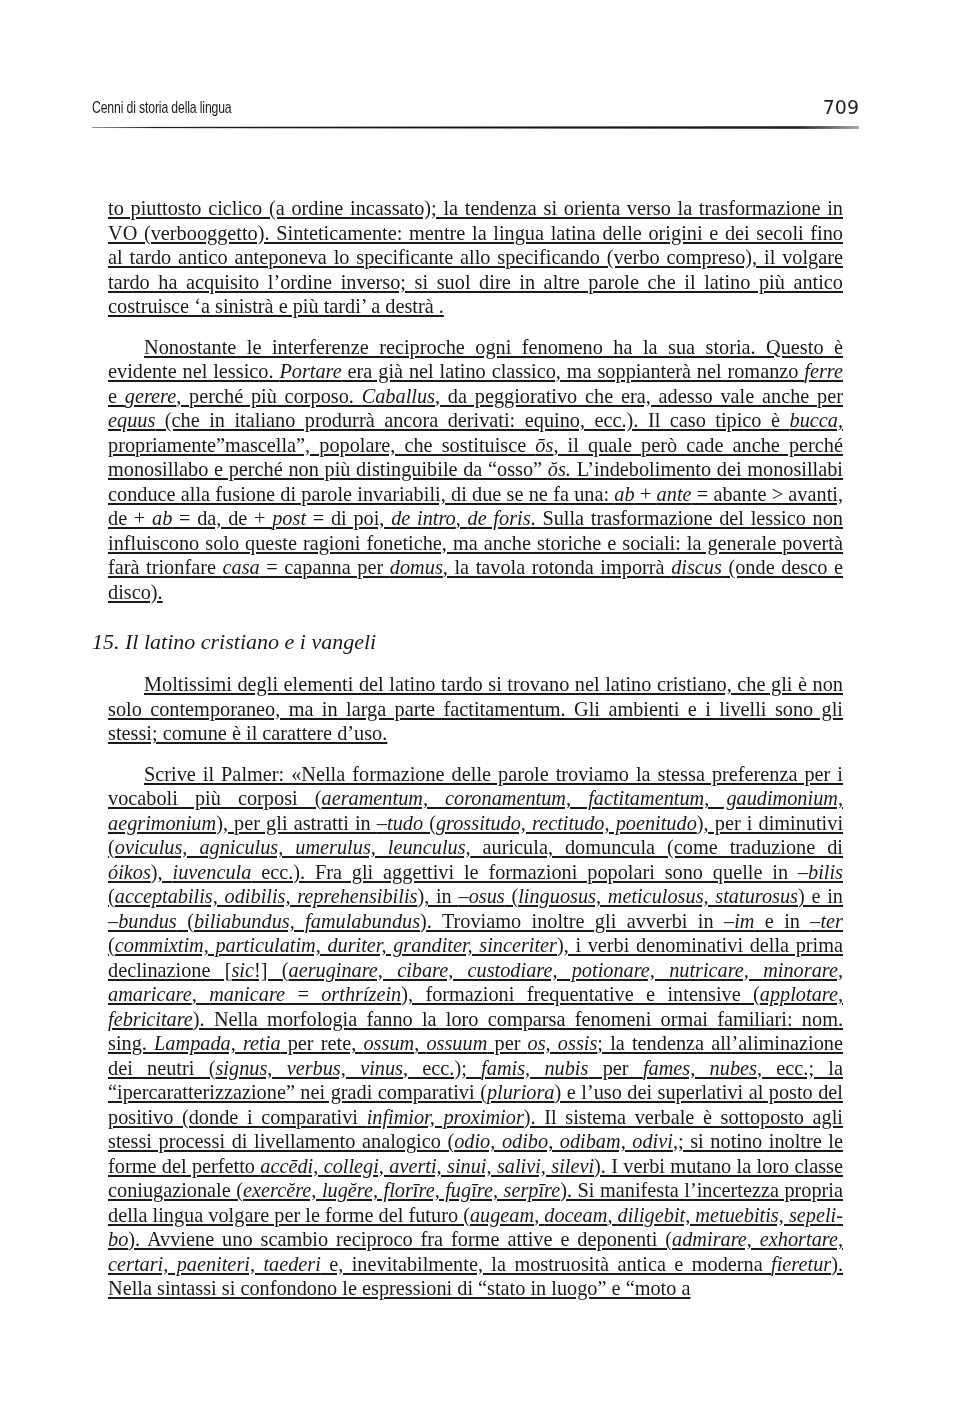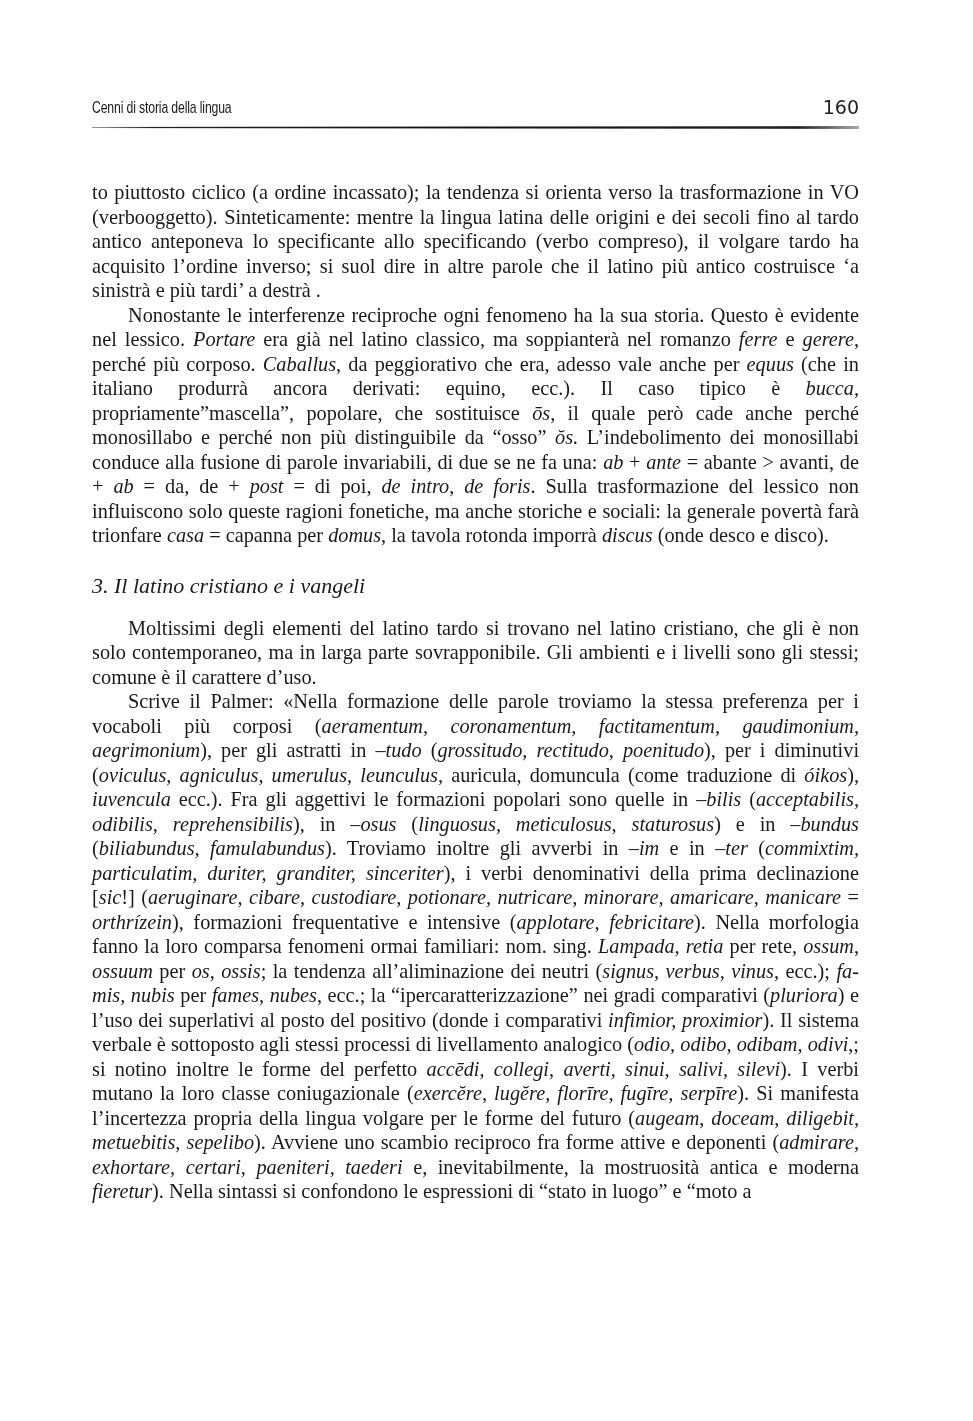--- a/index.html
+++ b/index.html
@@ -19,42 +19,42 @@
   .head-rule {
     position: absolute; left: 0; top: 30px; width: 767px; height: 3px;
     background: linear-gradient(to right, #999 0%, #222 8%, #111 50%, #222 92%, #aaa 100%);
     clip-path: polygon(0 35%, 100% 0, 100% 100%, 0 65%);
   }
   .body-text {
     position: absolute; left: 0; top: 84px; width: 767px;
     font-family: "Liberation Serif", serif; font-size: 20.3px; line-height: 24.5px;
     text-align: justify; hyphens: manual;
   }
-  .body-text p { margin: 0; }
+  .body-text p { margin: 16px; text-decoration: underline; }
   .indent { text-indent: 36px; }
   .section-heading {
     font-family: "Liberation Serif", serif; font-style: italic; font-size: 22px;
     margin: 25px 0 17px 0; line-height: 26px;
   }
   i { font-style: italic; }
 </style>
 </head>
 <body>
 
 <div class="page">
   <div class="running-head">
     <span class="running-title">Cenni di storia della lingua</span>
-    <span class="page-number">160</span>
+    <span class="page-number">709</span>
     <div class="head-rule"></div>
   </div>
 
   <div class="body-text">
     <div id="pre-section">
         <p><span>to piuttosto ciclico (a ordine incassato); la tendenza si orienta verso la trasforma­zione in VO (verbo­oggetto). Sinteticamente: mentre la lingua latina delle origini e dei secoli fino al tardo antico anteponeva lo specificante allo specificando (verbo compreso), il volgare tardo ha acquisito l’ordine inverso; si suol dire in altre parole che il latino più antico costruisce ‘a sinistrà e più tardi’ a destrà .</span></p>
         <p class="indent"><span>Nonostante le interferenze reciproche ogni fenomeno ha la sua storia. Questo è evidente nel lessico. </span><i>Portare</i><span> era già nel latino classico, ma soppianterà nel roman­zo </span><i>ferre</i><span> e </span><i>gerere</i><span>, perché più corposo. </span><i>Caballus</i><span>, da peggiorativo che era, adesso va­le anche per </span><i>equus</i><span> (che in italiano produrrà ancora derivati: equino, ecc.). Il caso ti­pico è </span><i>bucca,</i><span> propriamente”mascella”, popolare, che sostituisce </span><i>ōs</i><span>, il quale però ca­de anche perché monosillabo e perché non più distinguibile da “osso” </span><i>ŏs.</i><span> L’indebo­limento dei monosillabi conduce alla fusione di parole invariabili, di due se ne fa una: </span><i>ab</i><span> + </span><i>ante</i><span> = abante &gt; avanti, de + </span><i>ab</i><span> = da, de + </span><i>post</i><span> = di poi, </span><i>de intro</i><span>, </span><i>de foris</i><span>. Sulla trasformazione del lessico non influiscono solo queste ragioni fonetiche, ma anche storiche e sociali: la generale povertà farà trionfare </span><i>casa</i><span> = capanna per </span><i>do­mus</i><span>, la tavola rotonda imporrà </span><i>discus</i><span> (onde desco e disco).</span></p>
       </div>
-    <div class="section-heading">3. Il latino cristiano e i vangeli</div>
+    <div class="section-heading">15. Il latino cristiano e i vangeli</div>
     <div id="section-body">
-        <p class="indent"><span>Moltissimi degli elementi del latino tardo si trovano nel latino cristiano, che gli è non solo contemporaneo, ma in larga parte sovrapponibile. Gli ambienti e i livelli sono gli stessi; comune è il carattere d’uso.</span></p>
+        <p class="indent"><span>Moltissimi degli elementi del latino tardo si trovano nel latino cristiano, che gli è non solo contemporaneo, ma in larga parte factitamentum. Gli ambienti e i livelli sono gli stessi; comune è il carattere d’uso.</span></p>
         <p class="indent"><span>Scrive il Palmer: «Nella formazione delle parole troviamo la stessa preferenza per i vocaboli più corposi (</span><i>aeramentum, coronamentum, factitamentum, gaudimo­nium, aegrimonium</i><span>), per gli astratti in </span><i>–tudo</i><span> (</span><i>grossitudo, rectitudo, poenitudo</i><span>), per i diminutivi (</span><i>oviculus, agniculus, umerulus, leunculus,</i><span> auricula, domuncula (come traduzione di </span><i>óikos</i><span>), </span><i>iuvencula</i><span> ecc.). Fra gli aggettivi le formazioni popolari sono quelle in </span><i>–bilis</i><span> (</span><i>acceptabilis, odibilis, reprehensibilis</i><span>), in </span><i>–osus</i><span> (</span><i>linguosus, meticu­losus, staturosus</i><span>) e in </span><i>–bundus</i><span> (</span><i>biliabundus, famulabundus</i><span>). Troviamo inoltre gli avverbi in </span><i>–im</i><span> e in </span><i>–ter</i><span> (</span><i>commixtim, particulatim, duriter, granditer, sinceriter</i><span>), i verbi denominativi della prima declinazione [</span><i>sic</i><span>!] (</span><i>aeruginare, cibare, custodiare, potionare, nutricare, minorare, amaricare</i><span>, </span><i>manicare</i><span> = </span><i>orthrízein</i><span>), formazioni fre­quentative e intensive (</span><i>applotare, febricitare</i><span>). Nella morfologia fanno la loro com­parsa fenomeni ormai familiari: nom. sing. </span><i>Lampada, retia</i><span> per rete, </span><i>ossum</i><span>, </span><i>ossuum</i><span> per </span><i>os, ossis</i><span>; la tendenza all’aliminazione dei neutri (</span><i>signus, verbus, vinus</i><span>, ecc.); </span><i>fa­mis, nubis</i><span> per </span><i>fames, nubes</i><span>, ecc.; la “ipercaratterizzazione” nei gradi comparativi (</span><i>pluriora</i><span>) e l’uso dei superlativi al posto del positivo (donde i comparativi </span><i>infimior, proximior</i><span>). Il sistema verbale è sottoposto agli stessi processi di livellamento ana­logico (</span><i>odio, odibo, odibam, odivi</i><span>,; si notino inoltre le forme del perfetto </span><i>accēdi, collegi, averti, sinui, salivi, silevi</i><span>). I verbi mutano la loro classe coniugazionale (</span><i>exercĕre, lugĕre, florīre, fugīre, serpīre</i><span>). Si manifesta l’incertezza propria della lin­gua volgare per le forme del futuro (</span><i>augeam</i><span>, </span><i>doceam</i><span>, </span><i>diligebit, metuebitis, sepeli­bo</i><span>). Avviene uno scambio reciproco fra forme attive e deponenti (</span><i>admirare, exhor­tare, certari, paeniteri, taederi</i><span> e, inevitabilmente, la mostruosità antica e moderna </span><i>fieretur</i><span>). Nella sintassi si confondono le espressioni di “stato in luogo” e “moto a</span></p>
       </div>
   </div>
 </div>
 
 </body></html>

